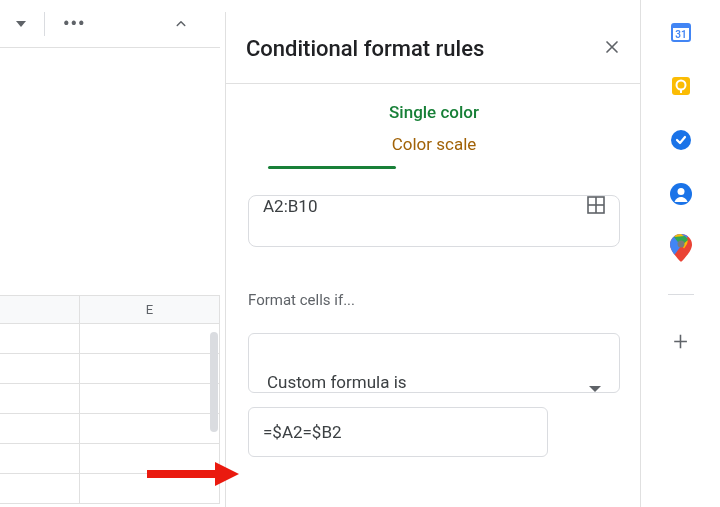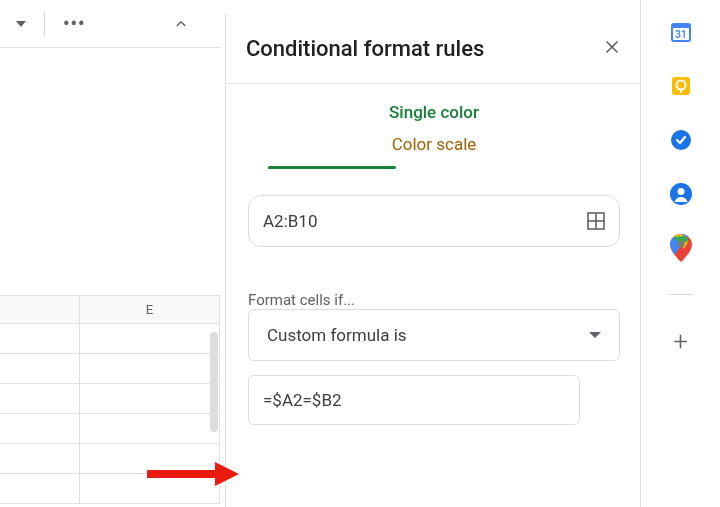--- a/index.html
+++ b/index.html
@@ -156,46 +156,45 @@
       padding: 26px 22px 0 22px;
     }
     .section-label {
       font-size: 16px;
       font-weight: 600;
       color: #3c4043;
       margin-bottom: 16px;
     }
     .range-box {
       border: 1px solid #dadce0;
-      border-radius: 13px;
+      border-radius: 8px;
       height: 52px;
       display: flex;
-      align-items: center;
       padding: 0 14px;
       justify-content: space-between;
     }
     .range-text {
       font-size: 17px;
       color: #3c4043;
     }
     .grid-icon {
       width: 18px;
       height: 18px;
     }
     .subtext {
       font-size: 15px;
       color: #5f6368;
-      margin: 18px 0 0 0;
+      margin: 18px 0 24px 0;
     }
     .select-box {
       border: 1px solid #dadce0;
       border-radius: 6px;
-      height: 52px;
-      display: flex;
-      align-items: center;
+      height: 60px;
+      display: flex;
+      align-items: flex-end;
       justify-content: space-between;
       padding: 0 18px;
       font-size: 17px;
       color: #3c4043;
       cursor: pointer;
     }
     .caret-down {
       width: 0;
       height: 0;
       border-left: 6px solid transparent;
@@ -204,21 +203,21 @@
     }
     .formula-box {
       border: 1px solid #dadce0;
       border-radius: 6px;
       height: 50px;
       display: flex;
       align-items: center;
       padding: 0 14px;
       font-size: 17px;
       color: #3c4043;
-      width: 332px;
+      width: 300px;
       margin-top: 14px;
     }
 
     .right-rail {
       position: absolute;
       right: 0;
       top: 0;
       width: 80px;
       height: 507px;
       border-left: 1px solid #e0e0e0;

